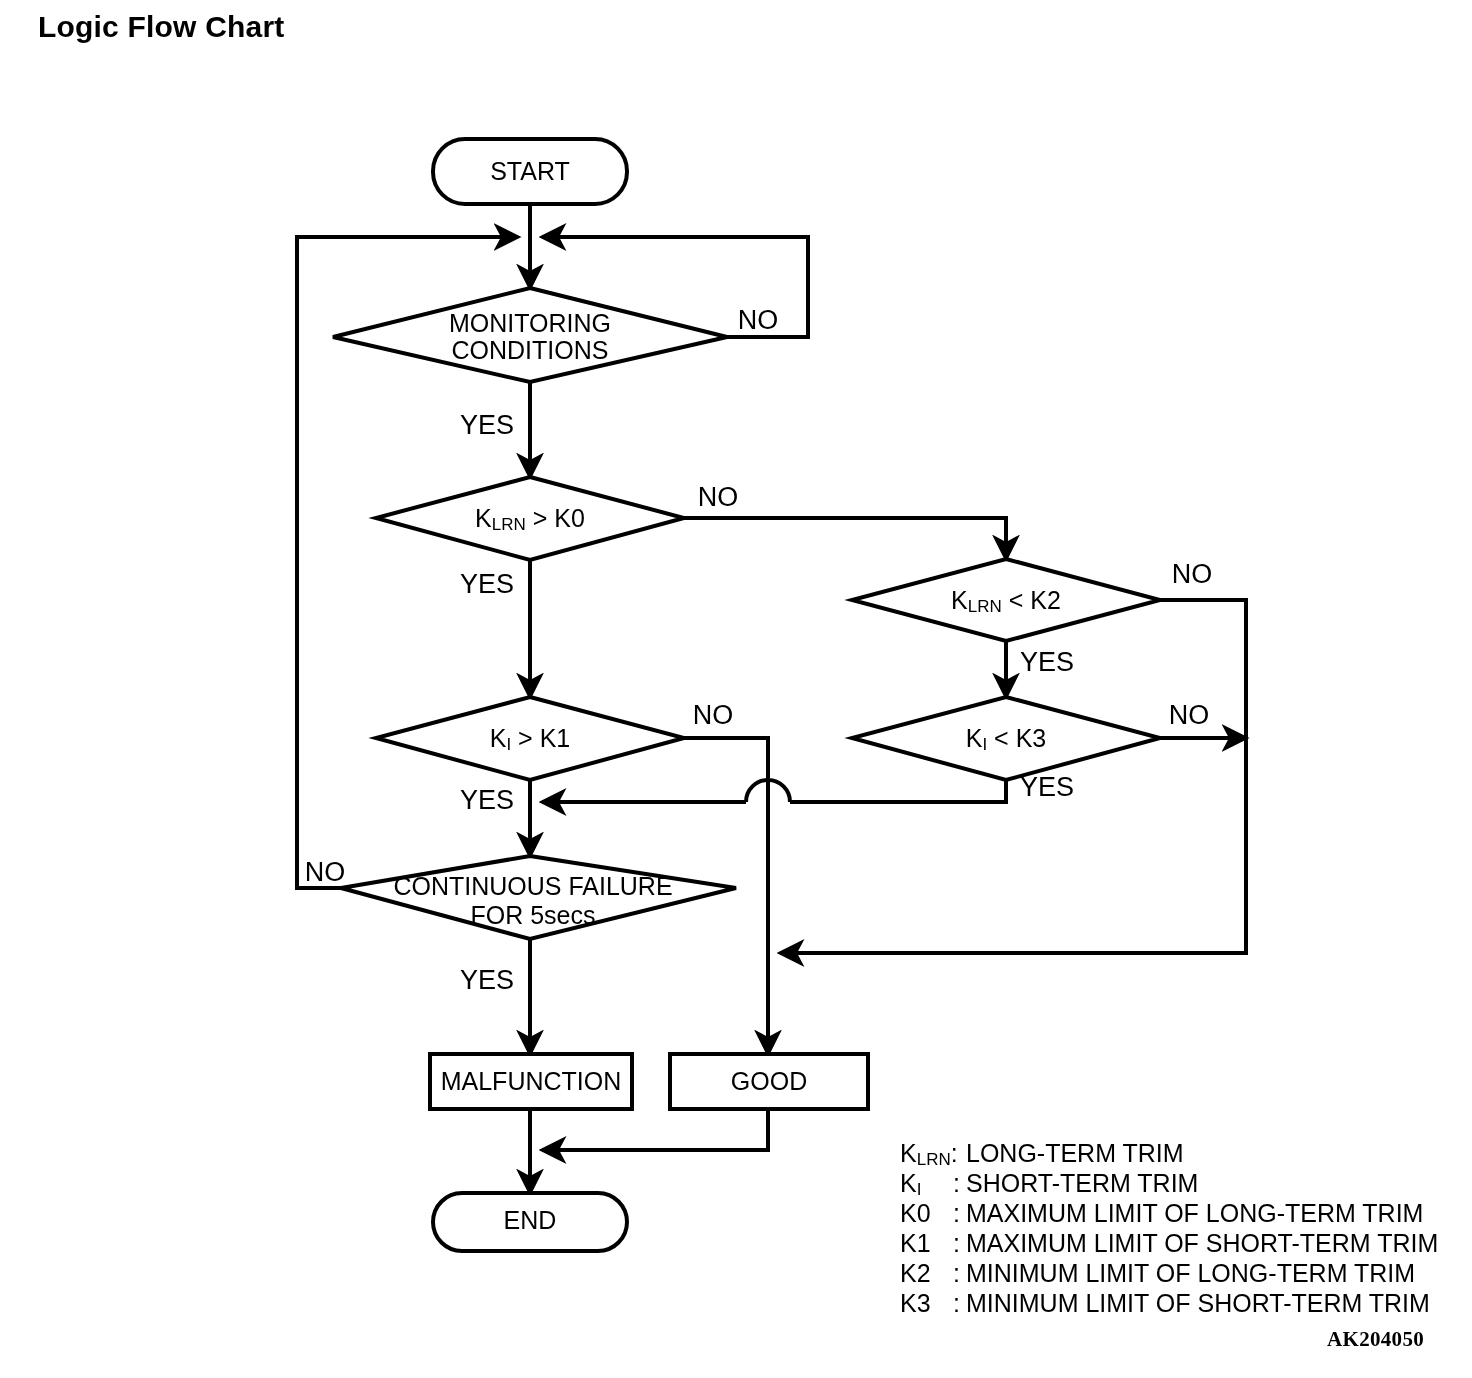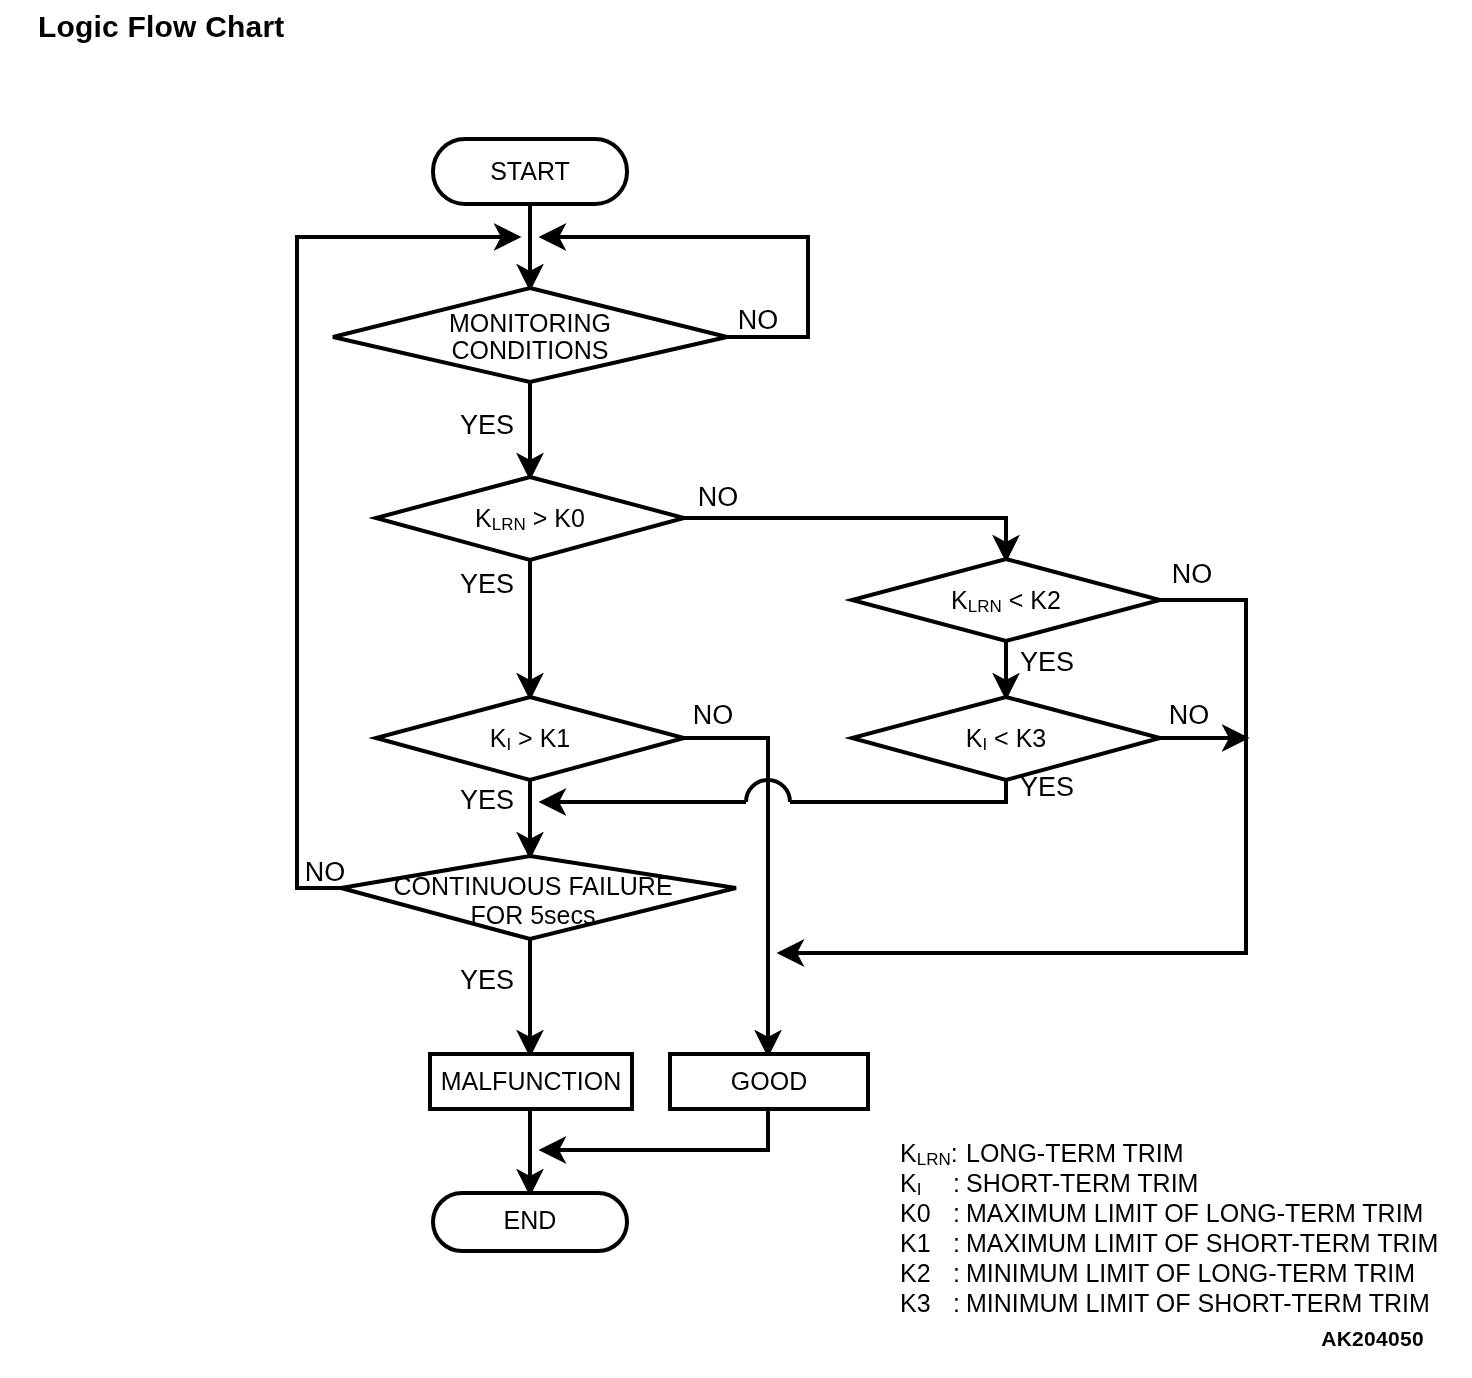--- a/index.html
+++ b/index.html
@@ -76,20 +76,21 @@
     text-anchor: start;
     dominant-baseline: middle;
   }
   #figure-code {
     position: absolute;
     right: 48px;
     top: 1327px;
     font-size: 21px;
     font-weight: bold;
     letter-spacing: 0.3px;
+    font-family: Liberation Serif, serif;
   }
 </style>
 </head>
 <body>
 
 <div id="page-title">Logic Flow Chart</div>
 
 <svg id="chart-svg" viewBox="0 0 1472 1378">
   <defs>
     <marker id="arrow" viewBox="0 0 12 12" refX="10.5" refY="6" markerWidth="7" markerHeight="7" orient="auto-start-reverse" markerUnits="strokeWidth">

